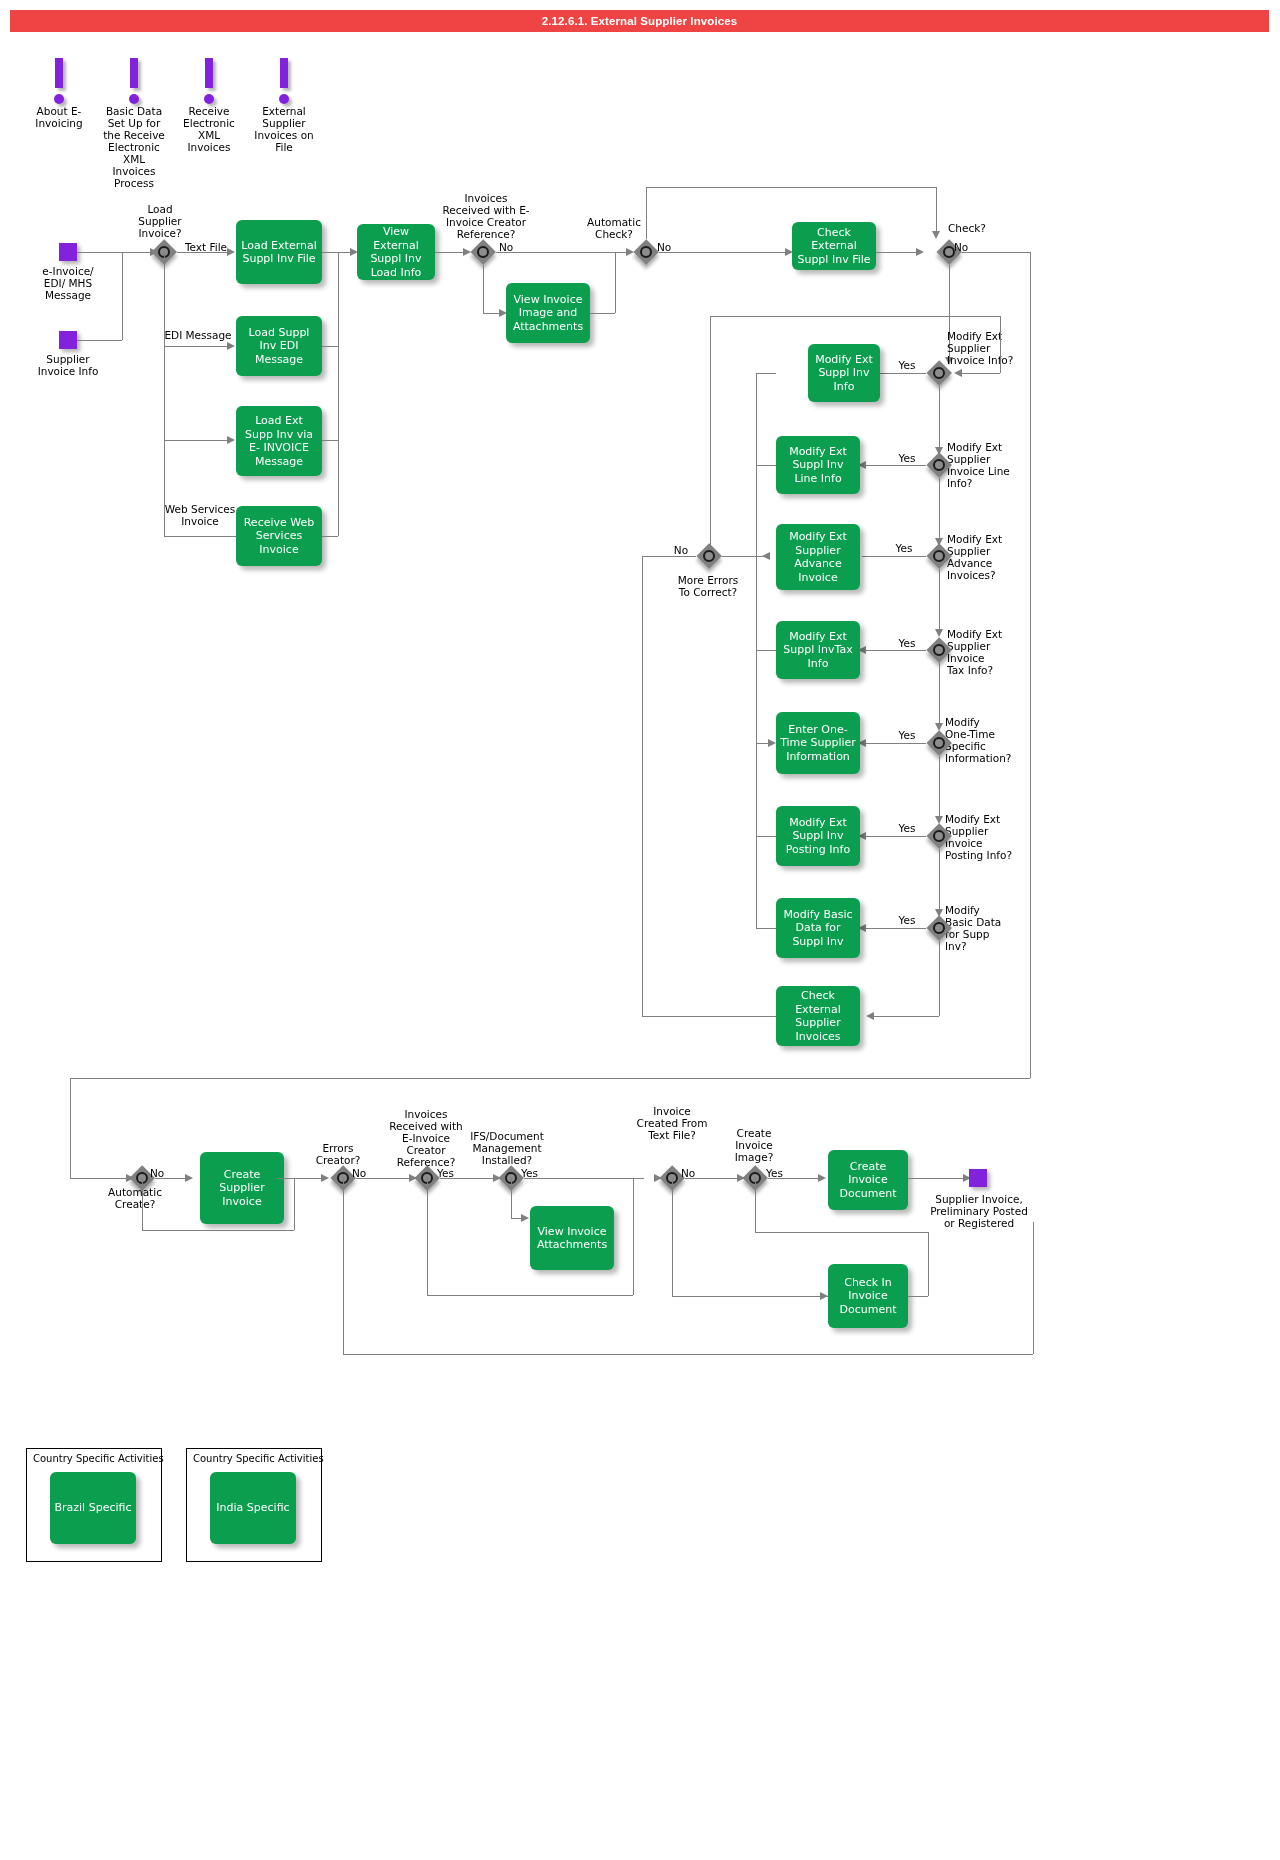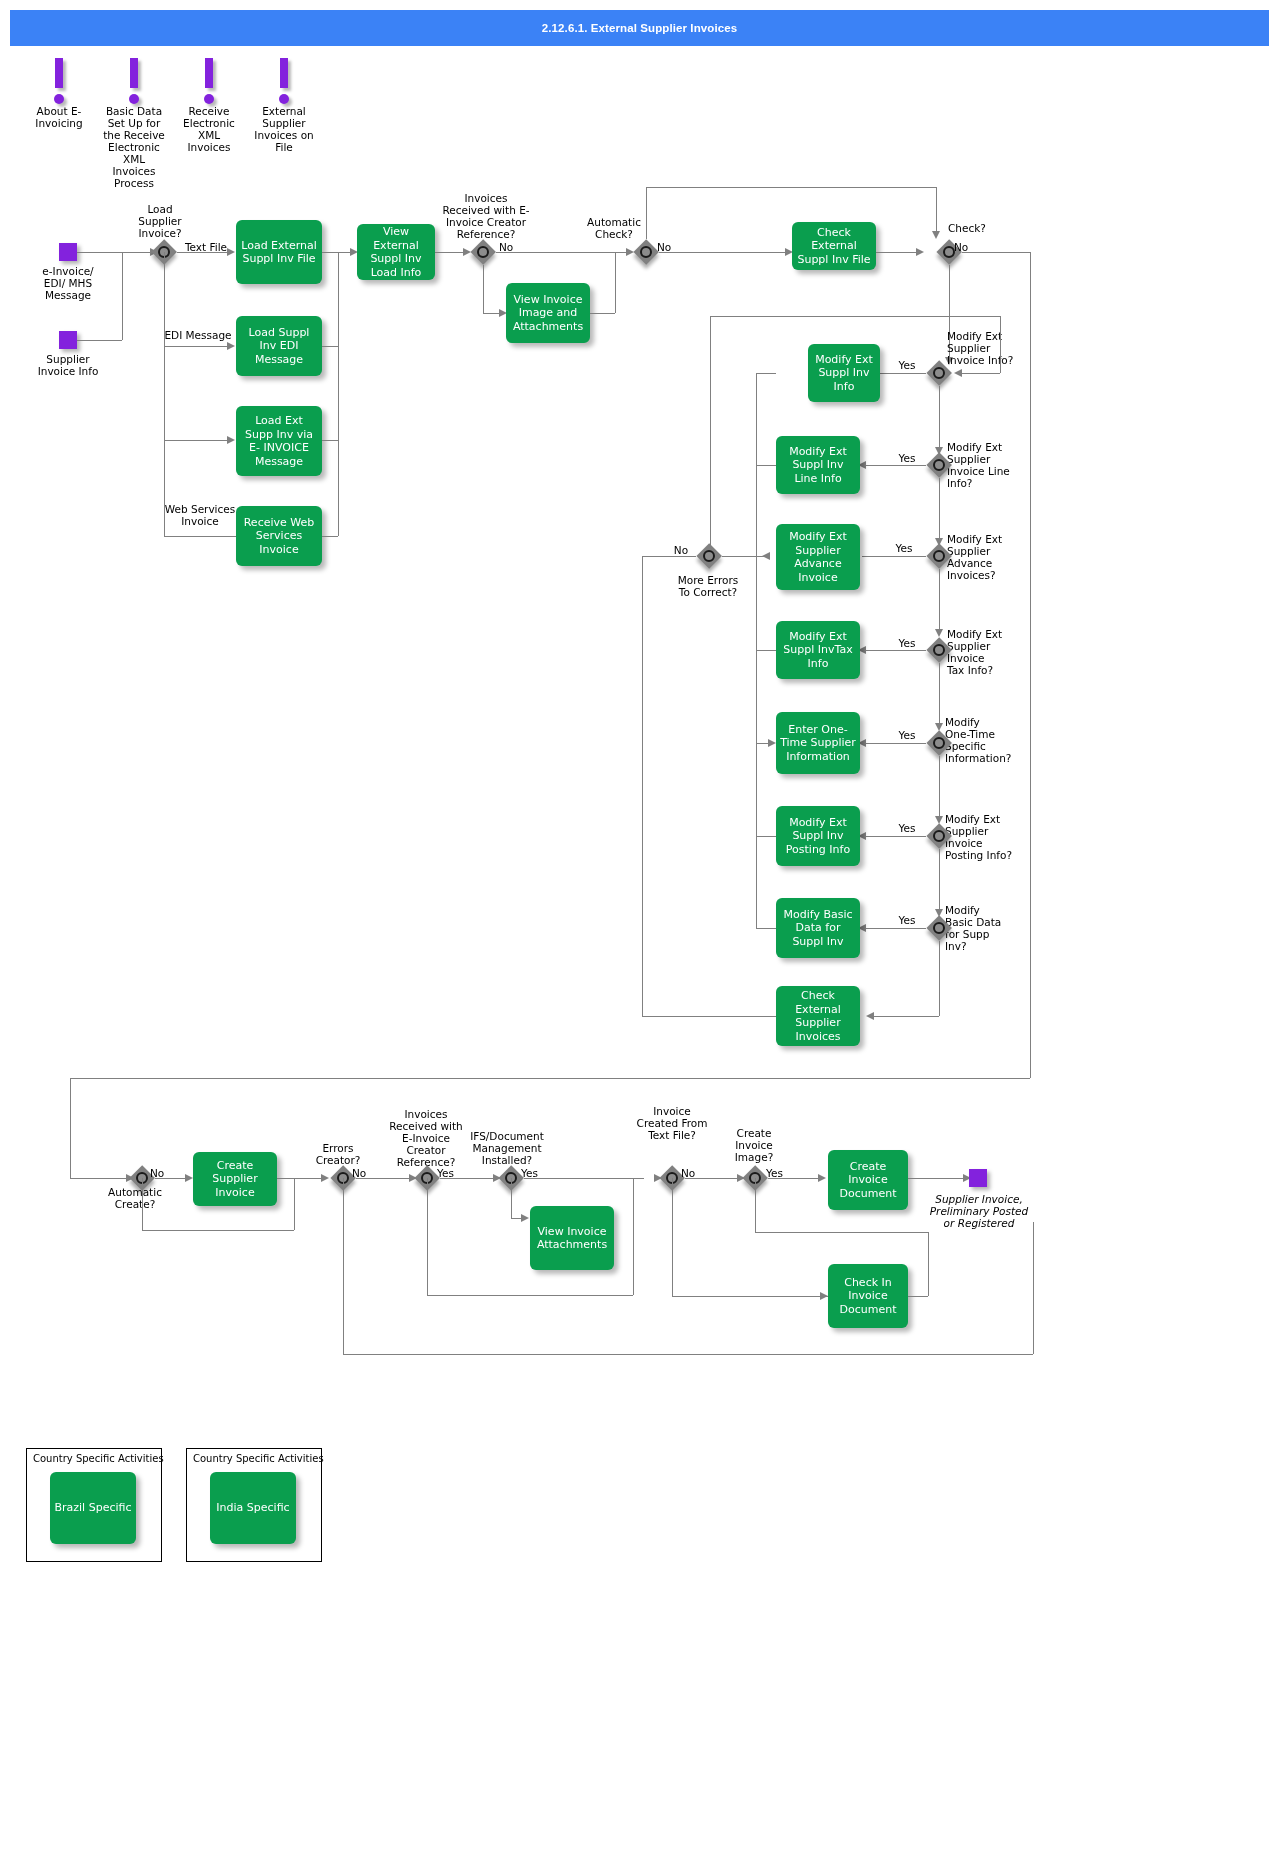--- a/index.html
+++ b/index.html
@@ -1,20 +1,20 @@
 <!DOCTYPE html>
 <html><head>
 <meta charset="utf-8">
 <style>
   html,body{margin:0;padding:0;background:#ffffff;}
   body{font-family:"DejaVu Sans",sans-serif;}
   #page{position:relative;width:1280px;height:1860px;background:#fff;overflow:hidden;}
 
-  .banner{position:absolute;left:10px;top:10px;width:1259px;height:36px;
-          background:#3b82f6;display:flex;align-items:center;justify-content:center;}
+  .banner{position:absolute;left:10px;top:10px;width:1259px;height:22px;
+          background:#ef4444;display:flex;align-items:center;justify-content:center;}
   .banner span{color:#fff;font-size:11.5px;font-weight:bold;letter-spacing:.1px;
                font-family:"Liberation Sans",sans-serif;}
 
   
   .act{position:absolute;background:#0a9e4e;border-radius:6px;
        box-shadow:4px 4px 5px rgba(0,0,0,.28);
        display:flex;align-items:center;justify-content:center;text-align:center;
        color:#ffffff;font-size:11px;line-height:13.5px;padding:2px 4px;
        box-sizing:border-box;font-family:"DejaVu Sans",sans-serif;}
 
@@ -382,21 +382,21 @@
 
   <div class="lbl" style="left:92px;top:1186px;width:86px;">Automatic
 Create?</div>
   <div class="dec" style="left:129px;top:1165px;">
     <div class="dia"></div>
     <div class="ring"></div>
   </div>
   <div class="lbl left" style="left:150px;top:1167px;width:24px;">No</div>
   <div class="h" style="left:155px;top:1178px;width:32px;"></div>
   <div class="arw r" style="left:185px;top:1174px;"></div>
-  <div class="act" style="left:193px;top:1152px;width:84px;height:54px;">Create Supplier
+  <div class="act" style="left:200px;top:1152px;width:84px;height:72px;">Create Supplier
 Invoice</div>
 
   <div class="v" style="left:142px;top:1178px;height:52px;"></div>
   <div class="h" style="left:142px;top:1230px;width:152px;"></div>
   <div class="v" style="left:294px;top:1178px;height:52px;"></div>
   <div class="h" style="left:277px;top:1178px;width:46px;"></div>
   <div class="arw r" style="left:321px;top:1174px;"></div>
 
   <div class="lbl" style="left:302px;top:1142px;width:72px;">Errors
 Creator?</div>
@@ -480,21 +480,21 @@
   <div class="act" style="left:828px;top:1264px;width:80px;height:64px;">Check In
 Invoice
 Document</div>
 
   <div class="h" style="left:908px;top:1178px;width:62px;"></div>
   <div class="arw r" style="left:963px;top:1174px;"></div>
   <div class="h" style="left:908px;top:1296px;width:20px;"></div>
   <div class="v" style="left:928px;top:1232px;height:64px;"></div>
 
   <div class="pnode" style="left:969px;top:1169px;"></div>
-  <div class="lbl" style="left:921px;top:1193px;width:116px;font-style:italic;">Supplier Invoice,
+  <div class="lbl" style="left:921px;top:1193px;width:116px;">Supplier Invoice,
 Preliminary Posted
 or Registered</div>
 
   <div class="csbox" style="left:26px;top:1448px;width:134px;height:112px;"></div>
   <div class="cstitle" style="left:33px;top:1453px;">Country Specific Activities</div>
   <div class="act" style="left:50px;top:1472px;width:86px;height:72px;">Brazil Specific</div>
 
   <div class="csbox" style="left:186px;top:1448px;width:134px;height:112px;"></div>
   <div class="cstitle" style="left:193px;top:1453px;">Country Specific Activities</div>
   <div class="act" style="left:210px;top:1472px;width:86px;height:72px;">India Specific</div>

